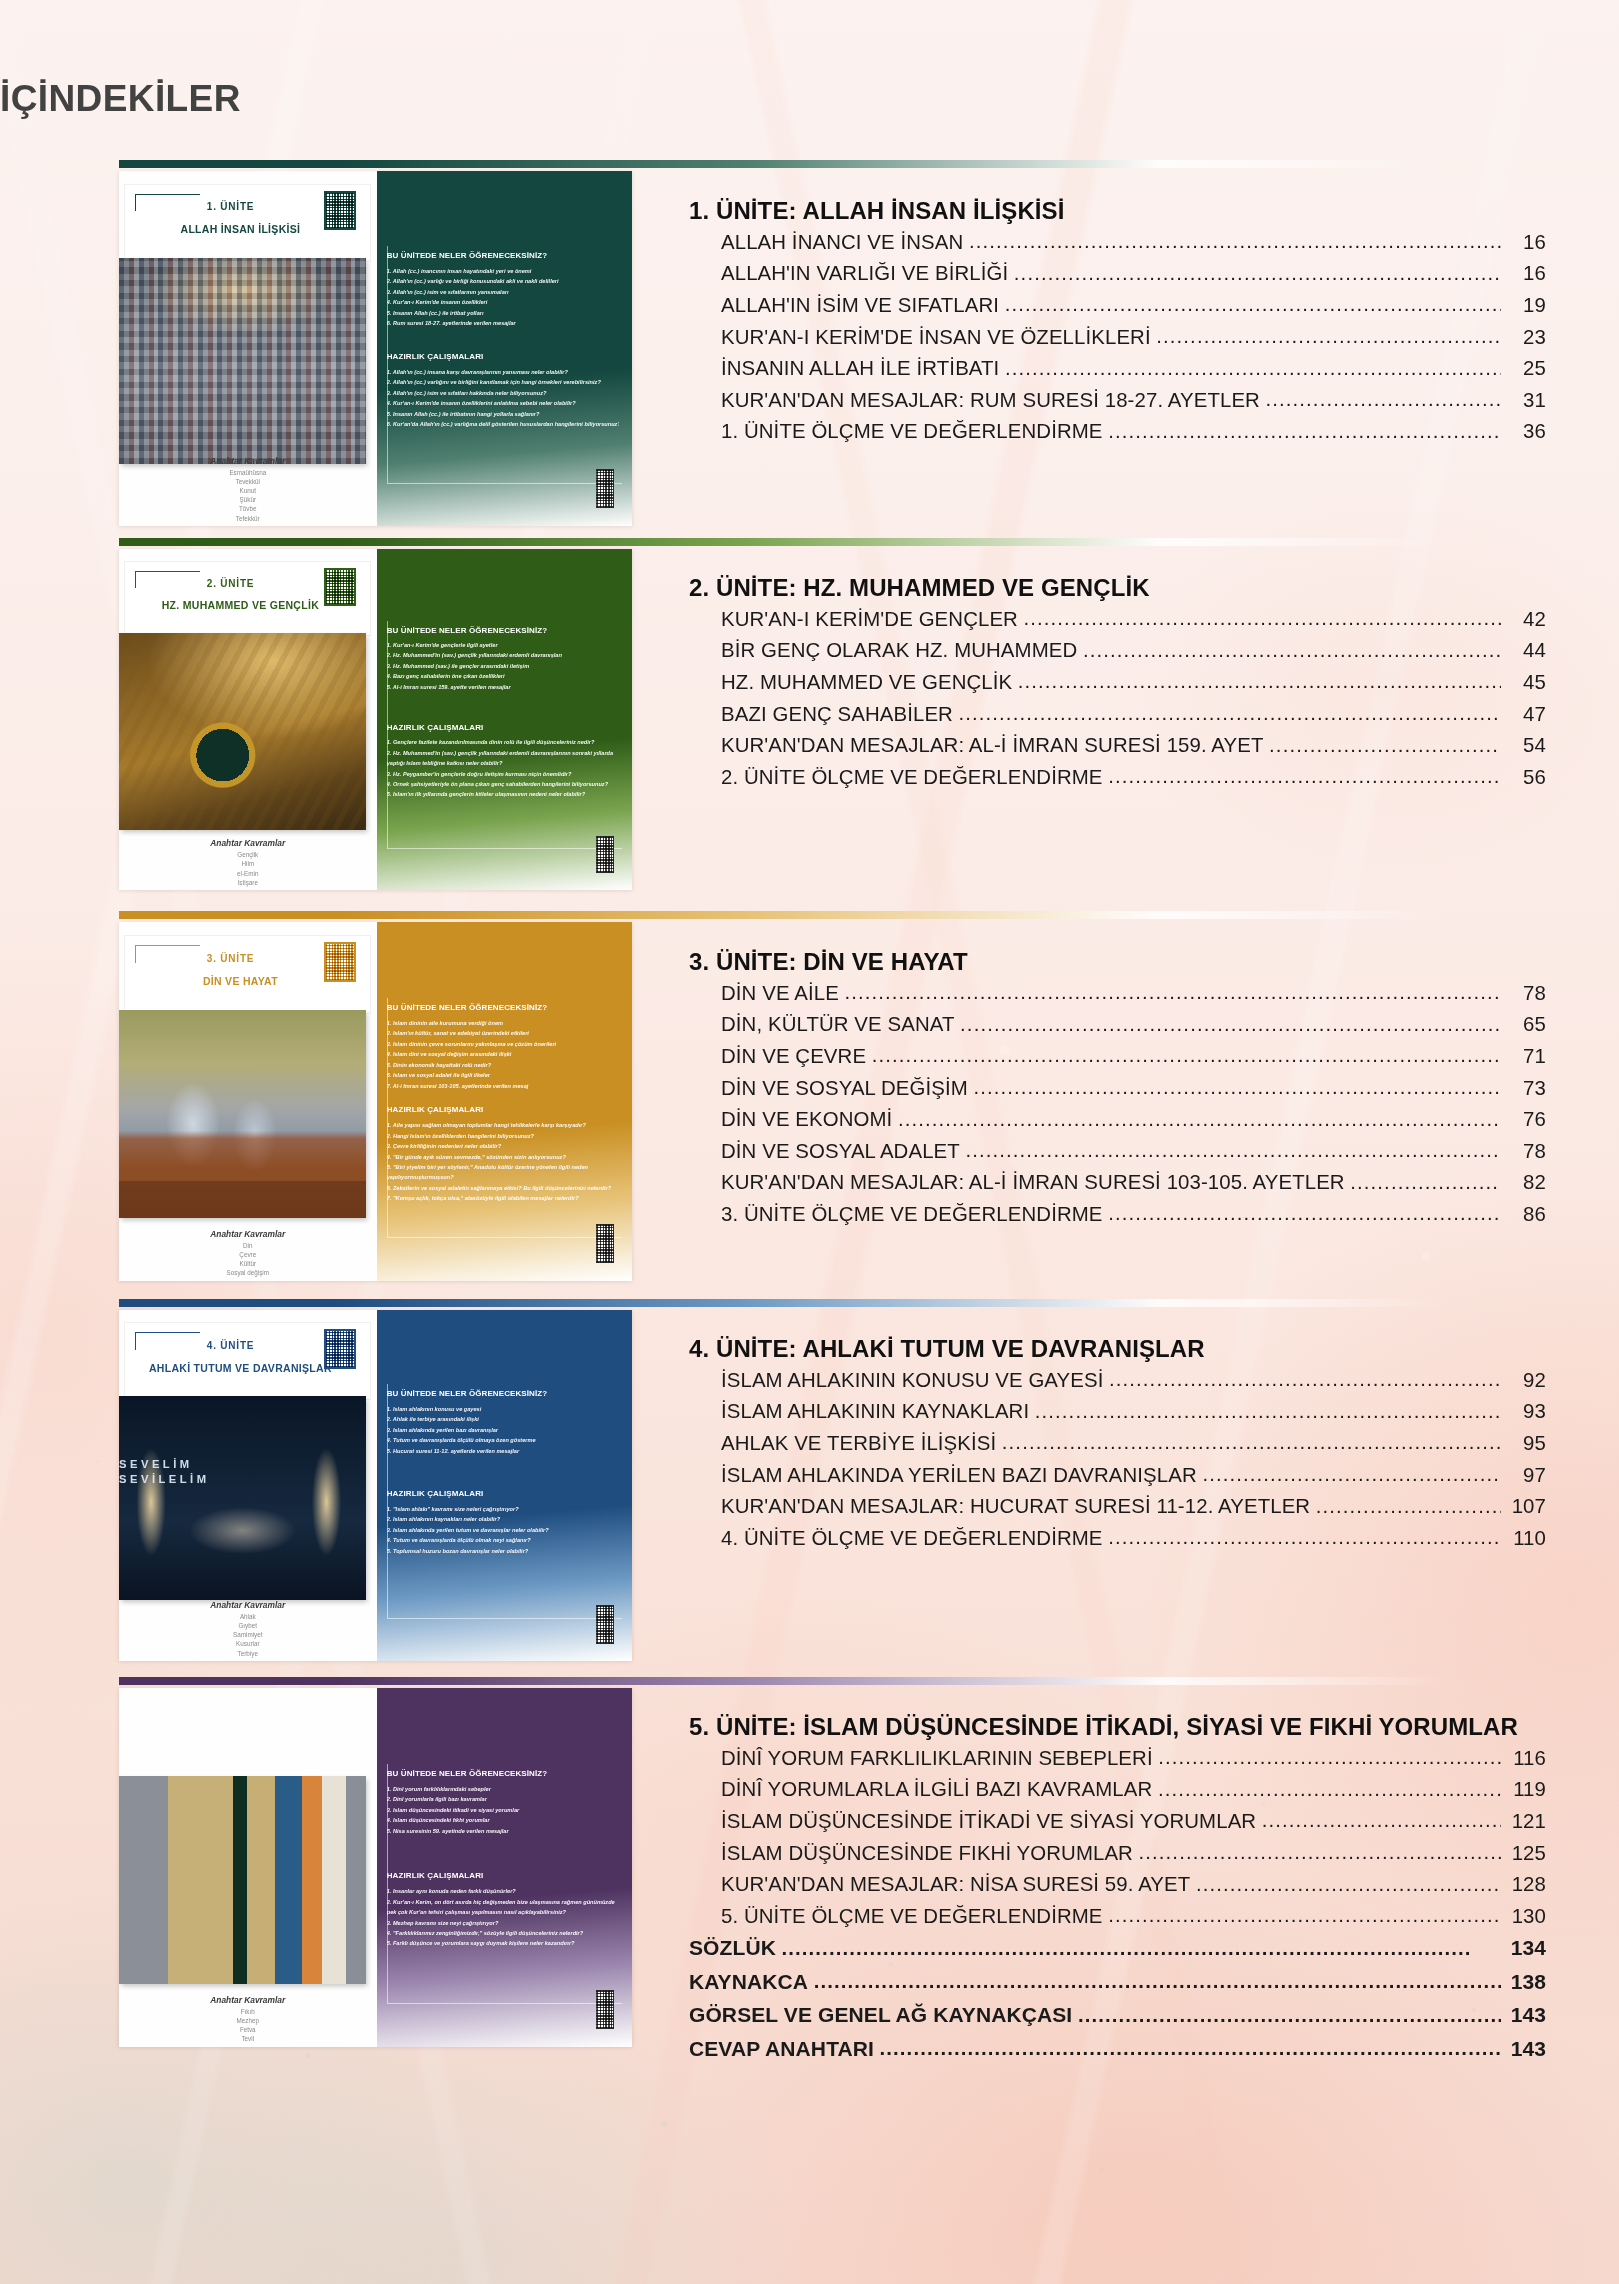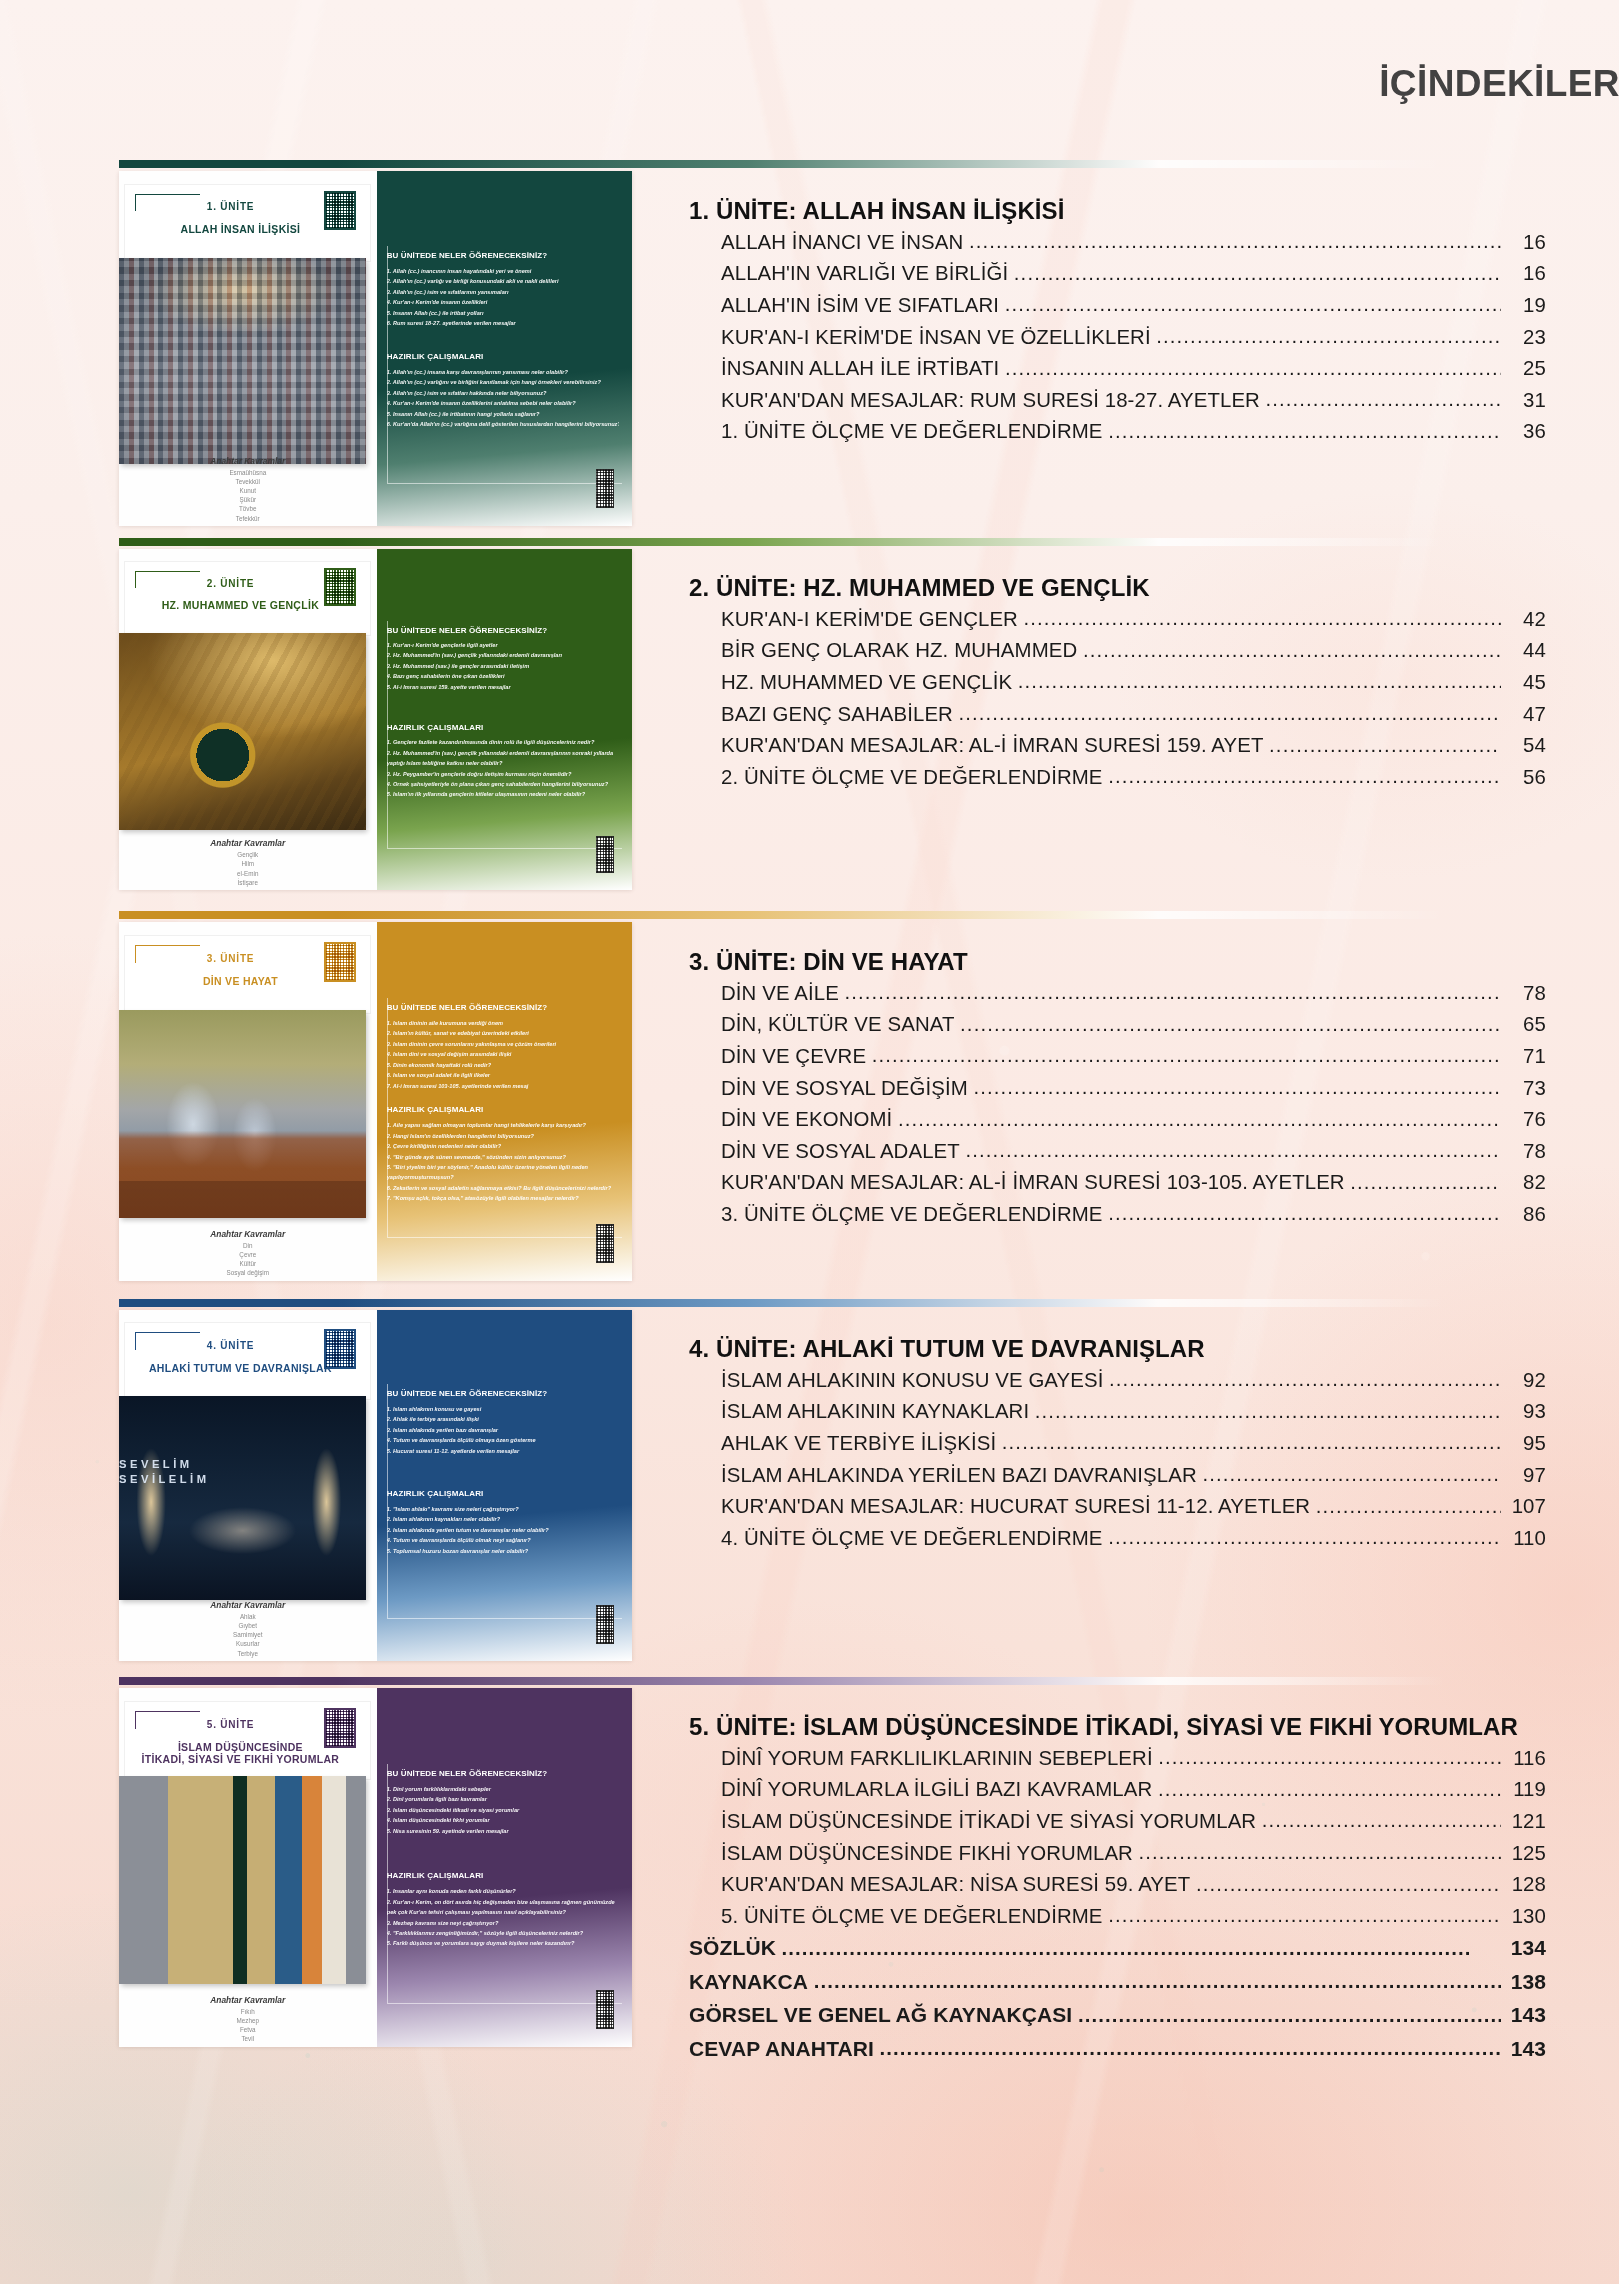--- a/index.html
+++ b/index.html
@@ -44,22 +44,22 @@
     background-image:
       linear-gradient(102deg, transparent 0 14%, rgba(255,255,255,.55) 14.4% 15.2%, transparent 15.6% 30%,
         rgba(255,255,255,.40) 30.4% 31%, transparent 31.4% 52%, rgba(250,200,186,.45) 52.4% 53.6%,
         transparent 54% 72%, rgba(255,255,255,.45) 72.4% 73.2%, transparent 73.6% 100%),
       linear-gradient(78deg, transparent 0 22%, rgba(255,255,255,.35) 22.4% 23.1%, transparent 23.5% 58%,
         rgba(248,206,192,.40) 58.3% 59.2%, transparent 59.6% 100%);
   }
 
   
   #title{
-    position:absolute;left:0;right:0;top:63px;
-    text-align:right;
+    position:absolute;left:0;right:0;top:78px;
+    text-align:left;
     font-size:37px;font-weight:700;letter-spacing:0.4px;
     color:#434242;
   }
 
   
   .unit{position:absolute;left:0;right:0;}
   .rule{
     position:absolute;left:119px;width:1368px;height:8.4px;top:0;
     background:linear-gradient(90deg,
       var(--c1) 0%, var(--c1) 16%, var(--c2) 46%, rgba(255,255,255,.85) 76%, rgba(255,255,255,0) 97%);
@@ -525,26 +525,20 @@
           <span class="dots">......................................................................................................</span>
           <span class="pg">110</span>
         </div>
       </div>
     </div>
     <div class="unit" style="top: 1677px; --c1: #4e3360; --c2: #9b86ae; --th: 359px;">
       <div class="rule"></div>
       <div class="thumb">
         <div class="spread">
           <div class="pgL">
-            <div class="hdrcard">
-              <div class="bracket"></div>
-              <div class="unum">5. ÜNİTE</div>
-              <div class="utitle">İSLAM DÜŞÜNCESİNDE<br>İTİKADİ, SİYASİ VE FIKHİ YORUMLAR</div>
-              <div class="qr"></div>
-            </div>
             <div class="photo" style="background:linear-gradient(90deg,
       #8b8f97 0 20%, #c7b077 20% 46%, #0f2e22 46% 52%, #c6ae74 52% 63%,
       #2a5c88 63% 74%, #d8843a 74% 82%, #e8e2d6 82% 92%, #8a8e96 92% 100%),
    linear-gradient(180deg, rgba(255,255,255,.10), rgba(0,0,0,.22));background-blend-mode:normal;"></div>
             <div class="keys">
               <b>Anahtar Kavramlar</b>
               <span>Fıkıh</span>
               <span>Mezhep</span>
               <span>Fetva</span>
               <span>Tevil</span>

